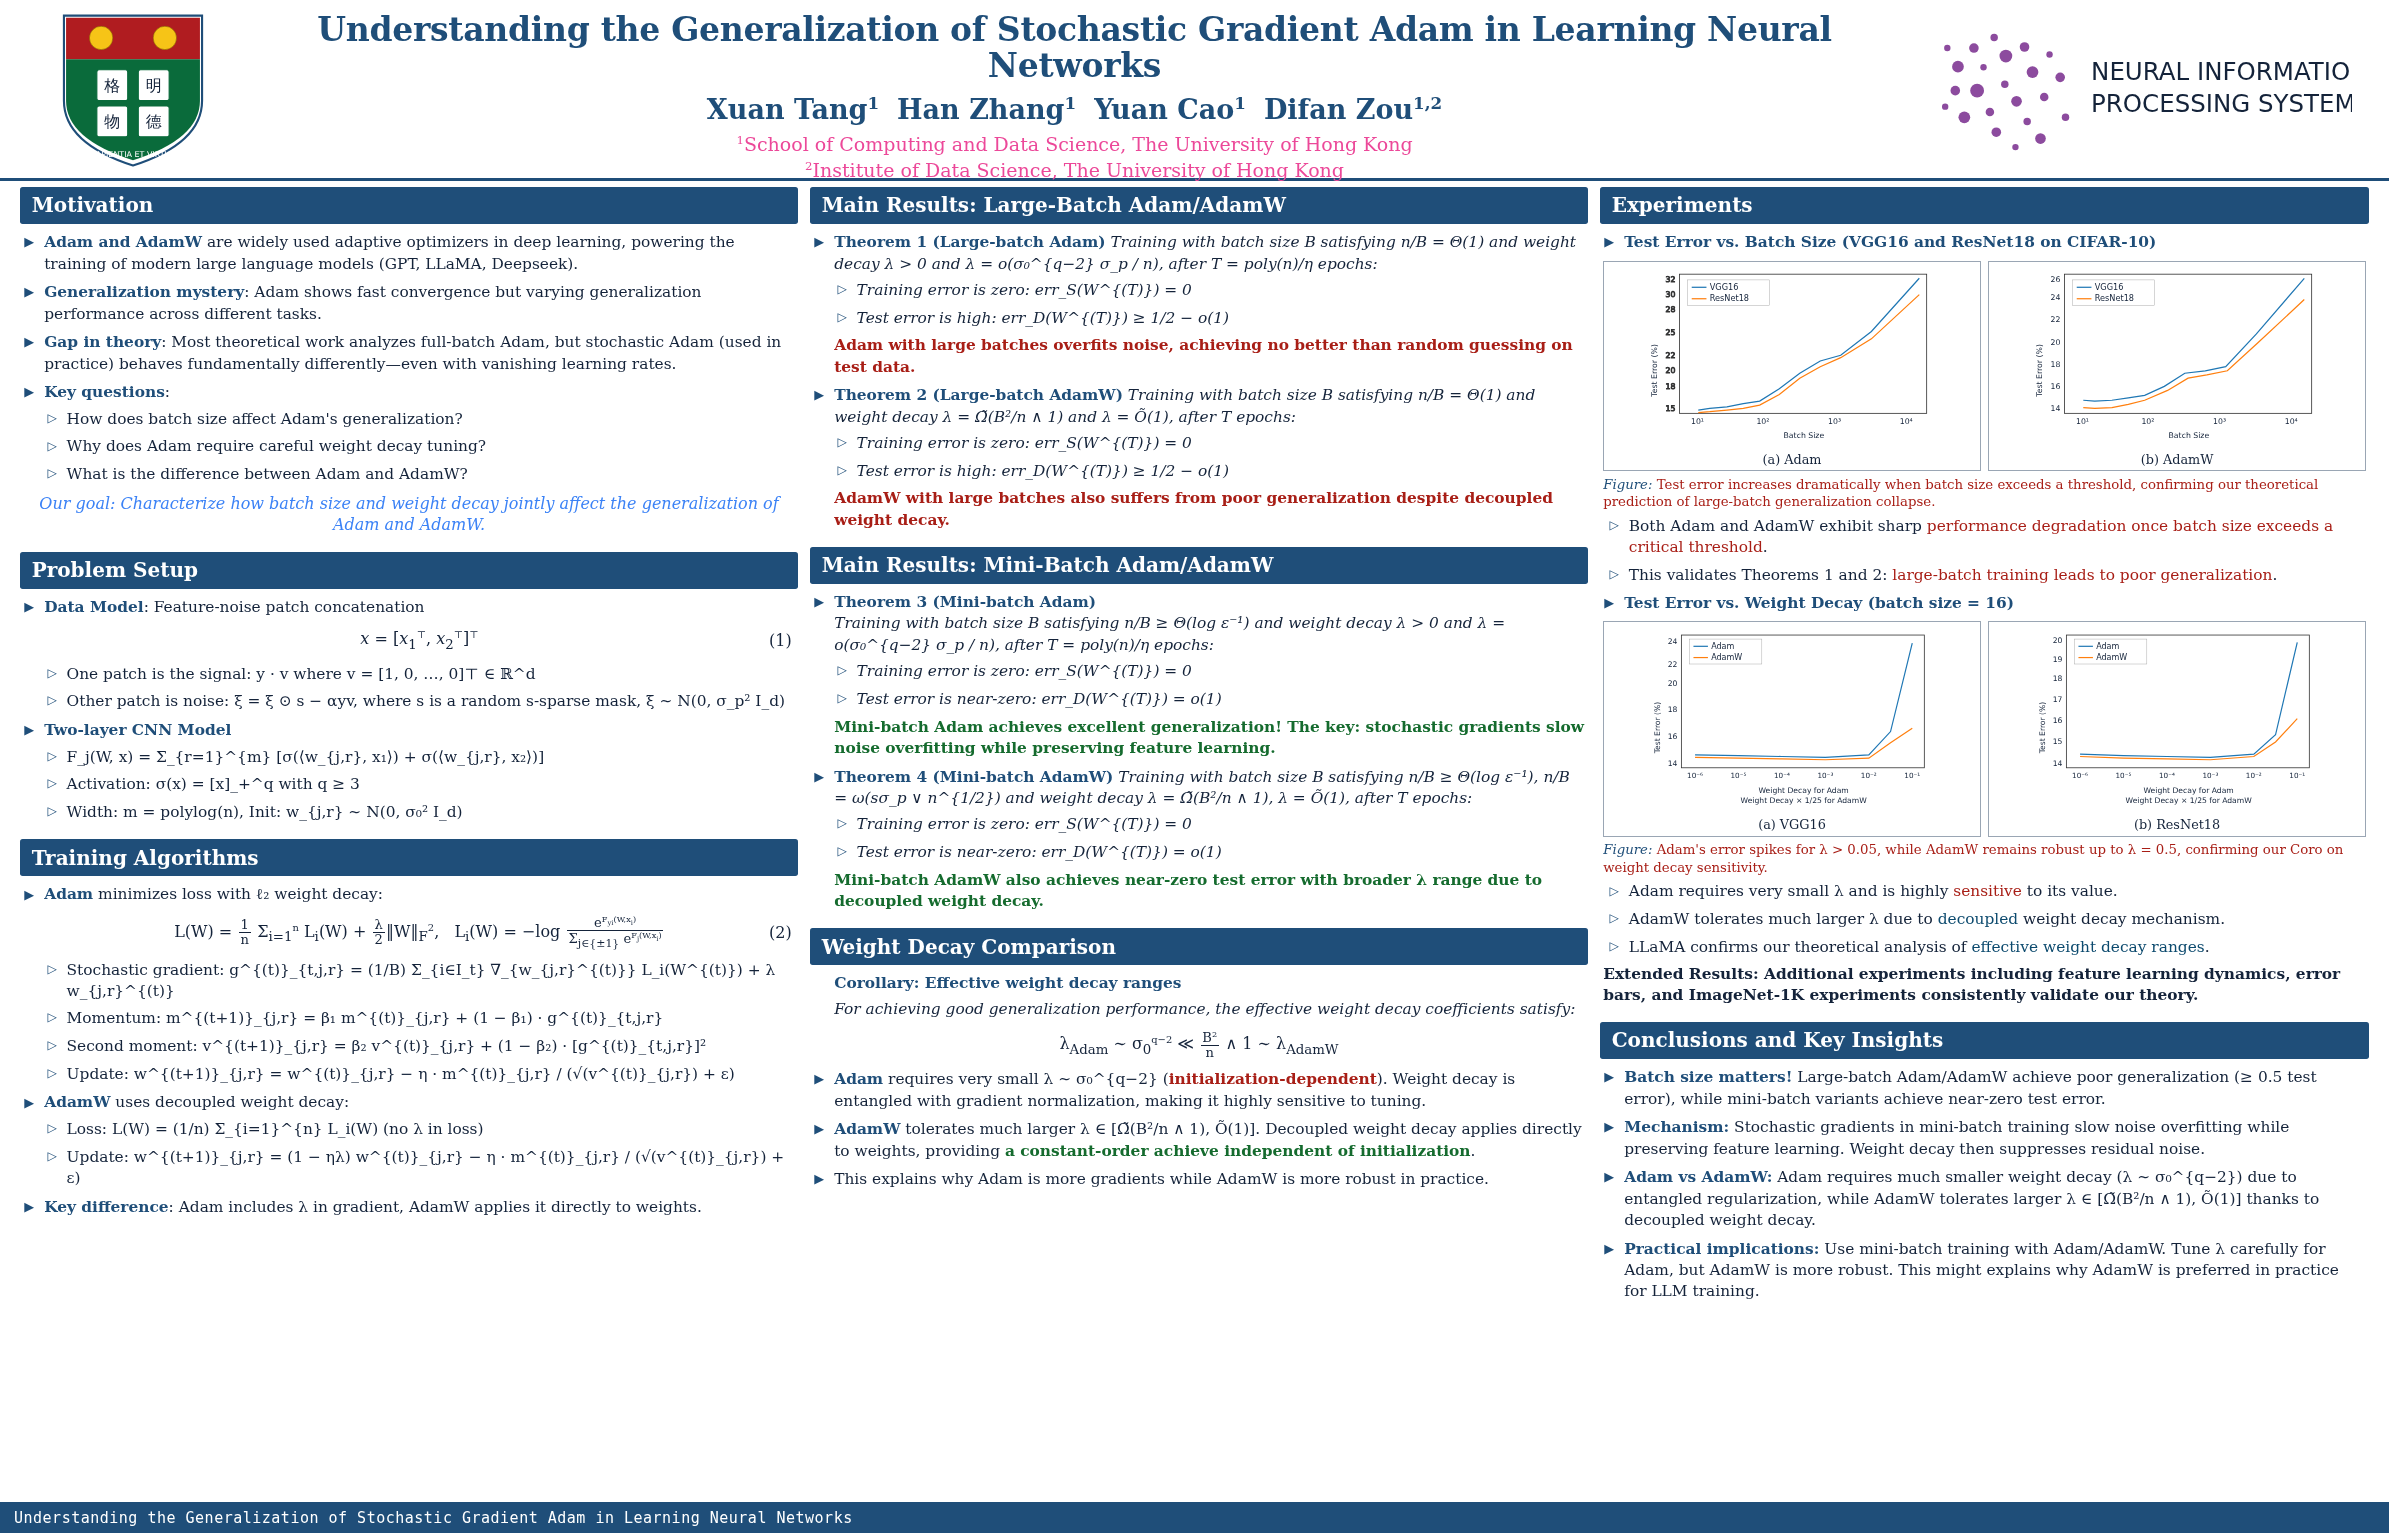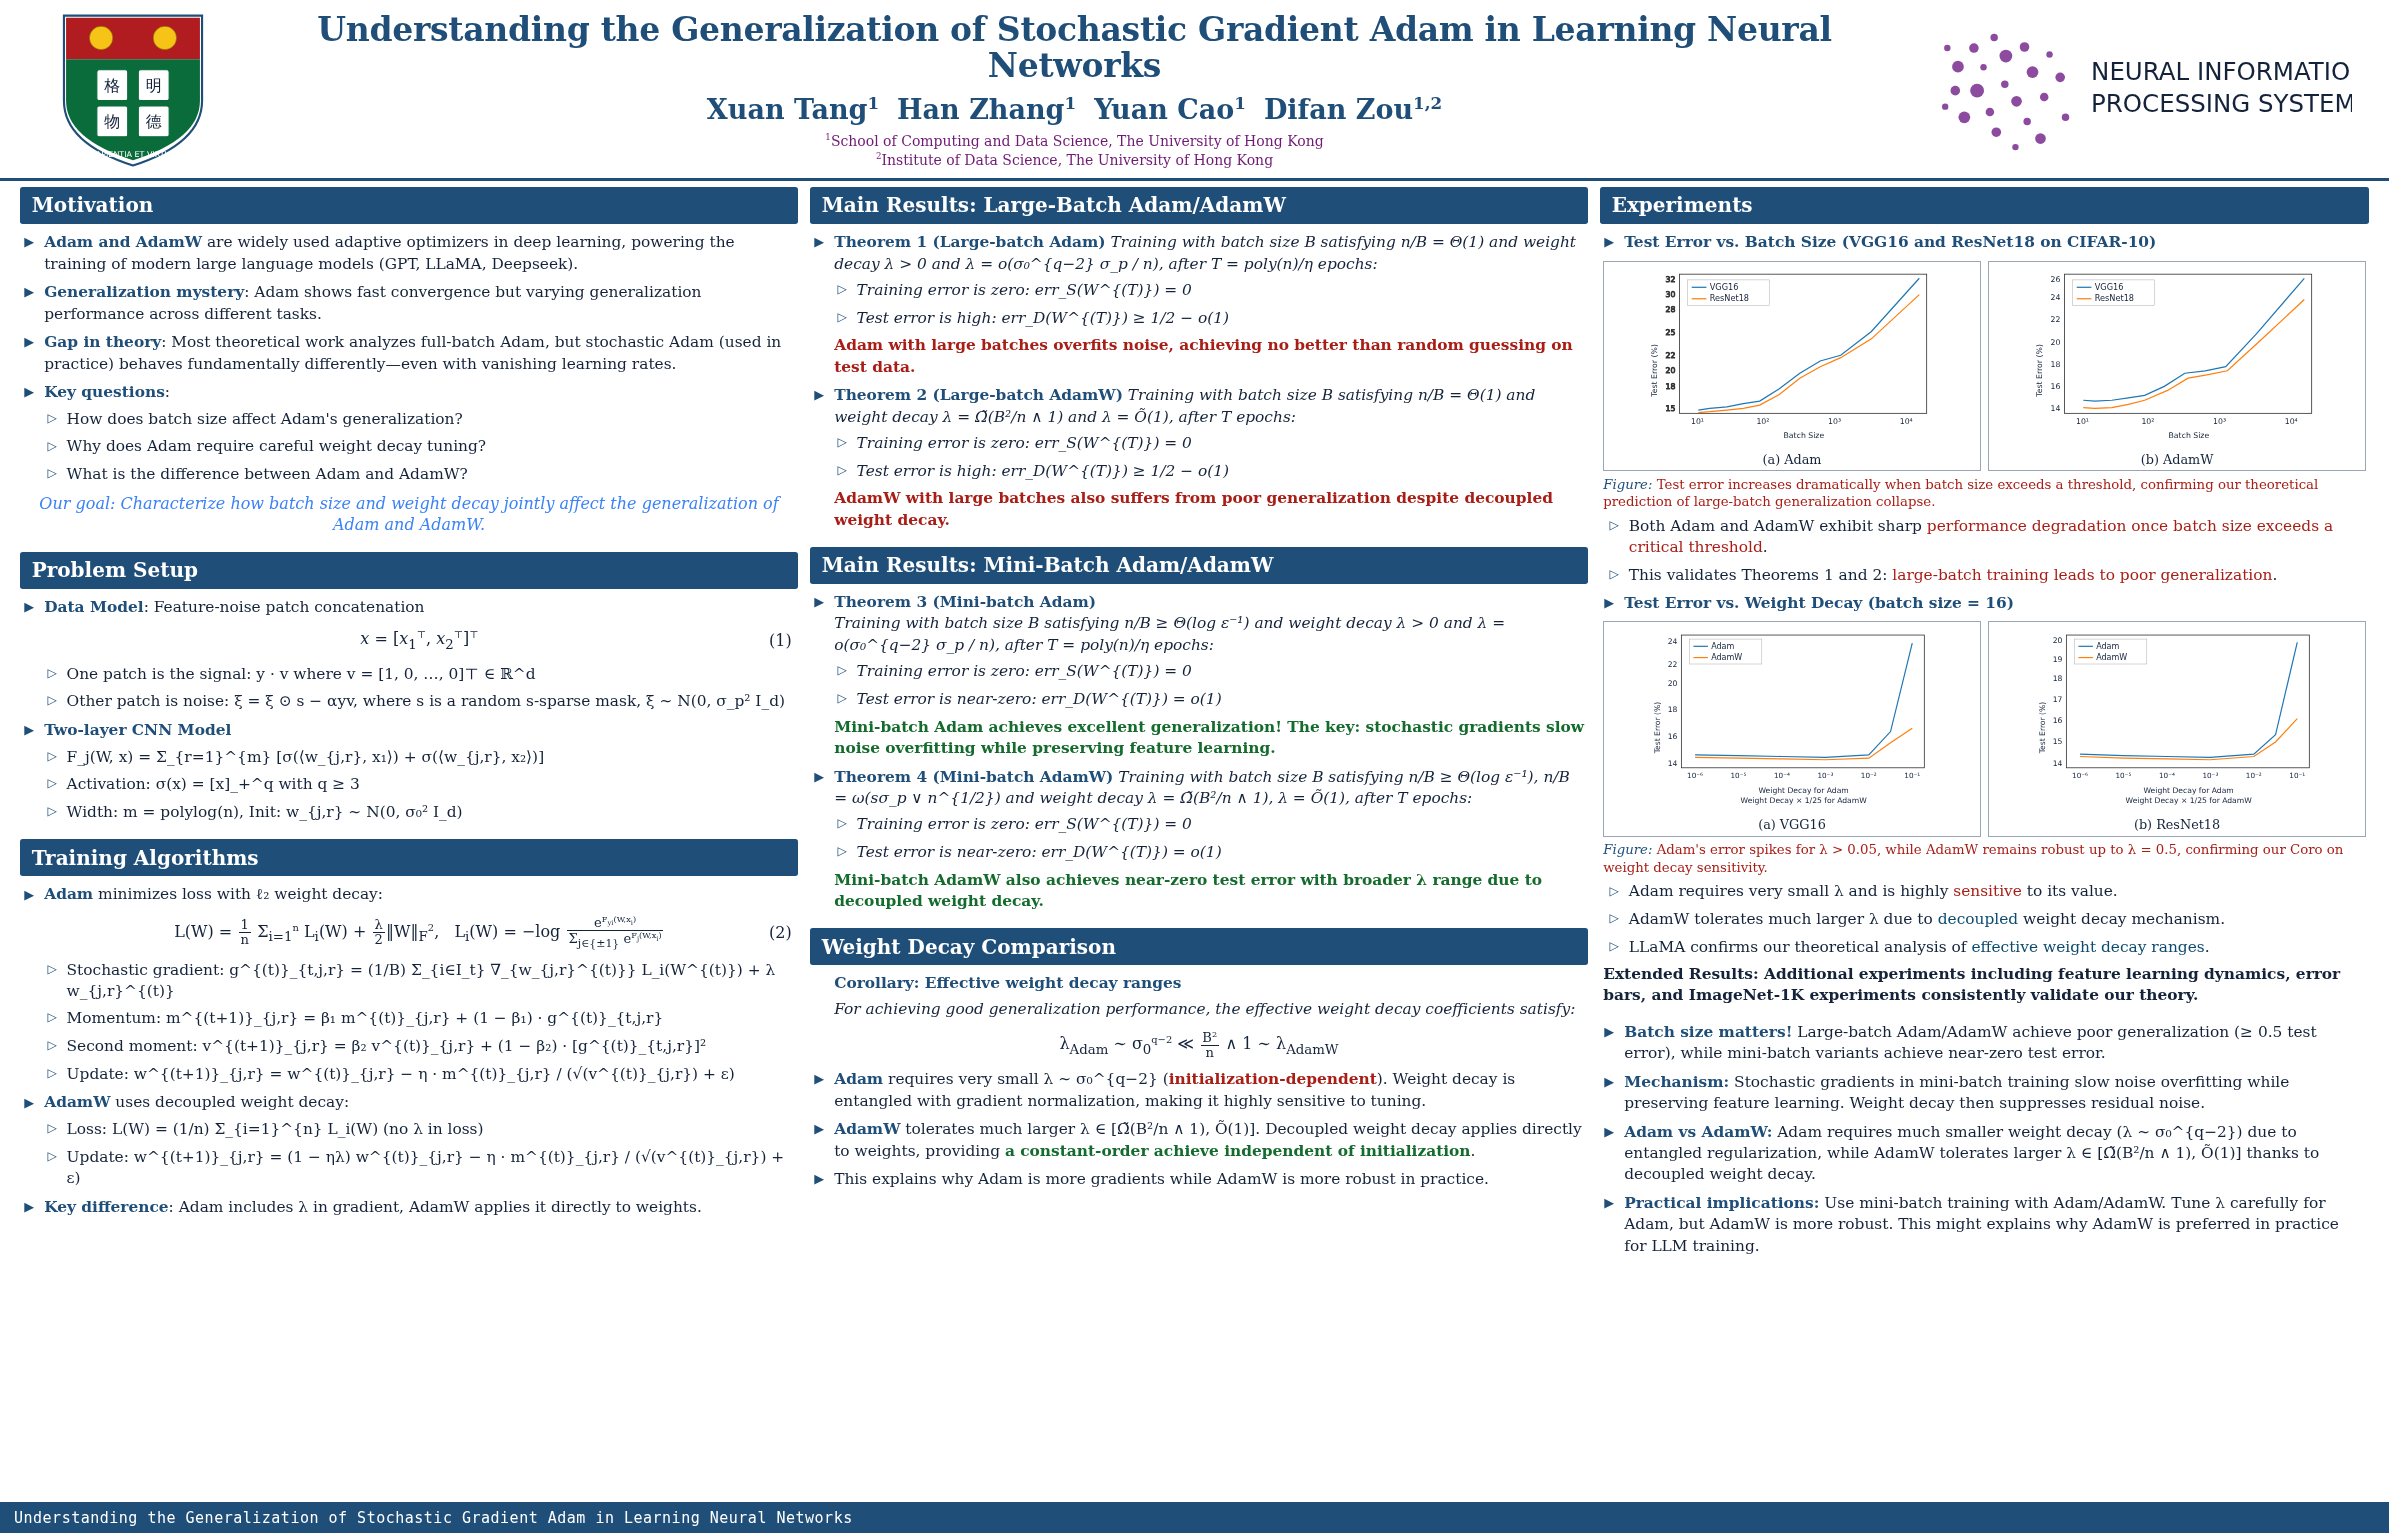--- a/index.html
+++ b/index.html
@@ -16,21 +16,21 @@
   
   .header { position: relative; height: 181px; border-bottom: 3.2px solid #1f4e79; }
   .hku-logo { position:absolute; left: 48px; top: 9.6px; width: 170px; height: 160px; }
   .neurips-logo { position:absolute; right: 37px; top: 16px; width: 426px; height: 144px; }
   .title-block { position:absolute; left: 229px; right: 469px; top: 11.7px; text-align:center; }
   .poster-title {
     font-size: 33px; font-weight: bold; color:#1f4e79; letter-spacing:-0.3px; line-height:1.1;
   }
   .authors { margin-top: 8.5px; font-size: 27px; font-weight:bold; color:#1f4e79; }
   .authors span.sep { display:inline-block; width: 18px; }
-  .affil { margin-top: 7.5px; font-size: 14px; color:#701a75; line-height:1.35; }
+  .affil { margin-top: 7.5px; font-size: 19px; color:#ec4899; line-height:1.35; }
   sup { font-size: 0.62em; vertical-align: super; }
 
   
   .columns { position:absolute; top: 187px; left: 0; width: 2389px; height: 1028px; padding: 0 20px; }
   .col { position:absolute; top: 0; width: 778px; }
   .col1 { left: 20px; }
   .col2 { left: 810px; }
   .col3 { left: 1600px; width: 769px; }
 
   .sec-head {
@@ -479,20 +479,21 @@
 
         <ul class="sub2" style="margin-left:3.2px;">
           <li><span>Adam requires very small λ and is highly </span><span class="t-red">sensitive</span><span> to its value.</span></li>
           <li><span>AdamW tolerates much larger λ due to </span><span class="t-green">decoupled</span><span> weight decay mechanism.</span></li>
           <li><span>LLaMA confirms our theoretical analysis of </span><span class="t-green">effective weight decay ranges</span><span>.</span></li>
         </ul>
 
         <div class="extended">Extended Results: Additional experiments including feature learning dynamics, error bars, and ImageNet-1K experiments consistently validate our theory.</div>
       </div>
 
+      <div class="sec-head">Conclusions and Key Insights</div>
       <div class="sec-body">
         <ul class="bul">
           <li><span class="b-blue">Batch size matters!</span><span> Large-batch Adam/AdamW achieve poor generalization (≥ 0.5 test error), while mini-batch variants achieve near-zero test error.</span></li>
           <li><span class="b-blue">Mechanism:</span><span> Stochastic gradients in mini-batch training slow noise overfitting while preserving feature learning. Weight decay then suppresses residual noise.</span></li>
           <li><span class="b-blue">Adam vs AdamW:</span><span> Adam requires much smaller weight decay (λ ∼ σ₀^{q−2}) due to entangled regularization, while AdamW tolerates larger λ ∈ [Ω̃(B²/n ∧ 1), Õ(1)] thanks to decoupled weight decay.</span></li>
           <li><span class="b-blue">Practical implications:</span><span> Use mini-batch training with Adam/AdamW. Tune λ carefully for Adam, but AdamW is more robust. This might explains why AdamW is preferred in practice for LLM training.</span></li>
         </ul>
       </div>
     </div>
   </div>

